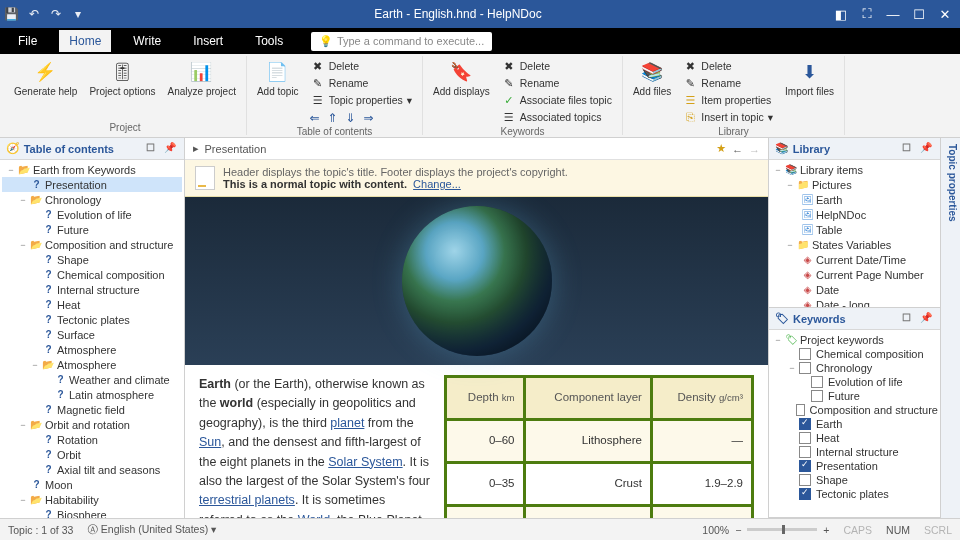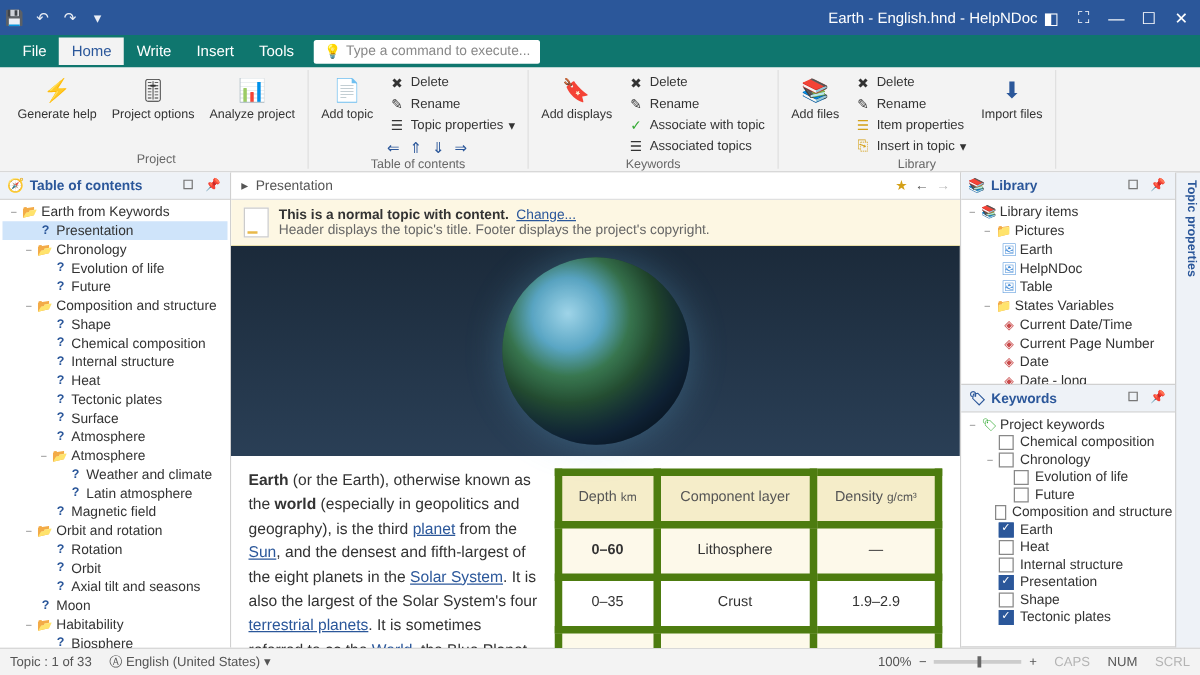--- a/index.html
+++ b/index.html
@@ -1,23 +1,23 @@
 <!DOCTYPE html>
 <html><head>
 <meta charset="utf-8">
 <style>
 *{box-sizing:border-box;margin:0;padding:0;font-family:"Segoe UI",Arial,sans-serif}
 body{width:960px;height:540px;overflow:hidden;background:#f3f3f3;font-size:11px;color:#333}
 .titlebar{height:28px;background:#2b579a;color:#fff;display:flex;align-items:center;padding:0 4px}
 .titlebar .qat{display:flex;gap:6px;align-items:center}
 .titlebar .qat span{width:16px;height:16px;display:flex;align-items:center;justify-content:center;font-size:12px;opacity:.9}
-.titlebar .title{flex:1;text-align:right;font-size:12px}
+.titlebar .title{flex:1;text-align:center;font-size:12px}
 .titlebar .winbtns{display:flex;gap:4px}
 .titlebar .winbtns span{width:22px;height:20px;display:flex;align-items:center;justify-content:center;font-size:13px}
-.menubar{height:26px;background:#0f766e;color:#fff;display:flex;align-items:center;padding:0 8px;gap:0}
+.menubar{height:26px;background:#000000;color:#fff;display:flex;align-items:center;padding:0 8px;gap:12px}
 .menubar .mitem{padding:4px 10px;font-size:12px;cursor:pointer}
 .menubar .mitem.active{background:#f3f3f3;color:#2b579a}
 .menubar .cmdbox{background:#fff;color:#888;padding:3px 8px;margin-left:6px;font-size:11px;display:flex;align-items:center;gap:4px;border-radius:2px}
 .ribbon{height:84px;background:#f3f3f3;border-bottom:1px solid #d0d0d0;display:flex;padding:2px 4px}
 .rgroup{border-right:1px solid #e0e0e0;padding:2px 6px;display:flex;flex-direction:column}
 .rgroup .gbody{flex:1;display:flex;gap:4px;align-items:flex-start}
 .rgroup .glabel{text-align:center;font-size:10px;color:#666;padding-top:1px}
 .bigbtn{display:flex;flex-direction:column;align-items:center;gap:2px;padding:2px 4px;cursor:pointer;min-width:42px}
 .bigbtn .bicon{width:24px;height:24px;display:flex;align-items:center;justify-content:center;font-size:18px}
 .bigbtn .blabel{font-size:10px;text-align:right;line-height:11px}
@@ -44,21 +44,21 @@
 .tip{background:#fdf7e3;border-bottom:1px solid #e9dfa9;padding:6px 10px;display:flex;gap:8px;font-size:11px}
 .tip .tipicon{width:20px;height:24px;background:#fff;border:1px solid #ccc;position:relative}
 .tip .tipicon::after{content:"";position:absolute;bottom:2px;left:2px;width:8px;height:2px;background:#e9b949}
 .content{flex:1;overflow:auto;padding:0}
 .hero{height:168px;background:linear-gradient(180deg,#1b2a3a,#2a3f56);position:relative;display:flex;align-items:center;justify-content:center}
 .globe{width:150px;height:150px;border-radius:50%;background:radial-gradient(circle at 35% 30%,#9fd4e8 0%,#5aa6c4 20%,#3a7a52 35%,#2a5a3a 50%,#1a3a5a 70%,#0a1a2a 100%);box-shadow:inset -20px -20px 40px rgba(0,0,0,.5),0 0 30px rgba(100,180,220,.3)}
 .body{padding:10px 14px;display:flex;gap:14px;font-size:12.5px;line-height:1.55}
 .bodytext{flex:1}
 .bodytext a{color:#2b579a;text-decoration:underline}
 table.data{border-collapse:collapse;font-size:11.5px;width:310px}
-table.data th,table.data td{border:6px solid #4d7c0f;padding:4px 8px;text-align:center}
+table.data th,table.data td{border:3px solid #4d7c0f;padding:4px 8px;text-align:right}
 table.data th{background:#f5edc9;font-weight:normal;color:#555}
 table.data tr:nth-child(even) td{background:#fdf9ea}
 .rightcol{width:172px;display:flex;flex-direction:column;border-left:1px solid #d0d0d0}
 .rpanel{background:#fff;border-bottom:1px solid #d0d0d0;display:flex;flex-direction:column}
 .rpanel.lib{height:170px}
 .rpanel.kw{flex:1}
 .sidecol{width:20px;background:#eef2f7;border-left:1px solid #d0d0d0;writing-mode:vertical-rl;text-orientation:mixed;font-size:10px;color:#2b579a;padding:6px 2px;font-weight:600}
 .chk{display:inline-block;width:12px;height:12px;border:1px solid #888;margin-right:3px;vertical-align:middle;position:relative}
 .chk.on{background:#2b579a;border-color:#2b579a}
 .chk.on::after{content:"✓";color:#fff;font-size:9px;position:absolute;top:-2px;left:1px}
@@ -166,21 +166,21 @@
         <div class="smbtn">
             <span class="sicon">✖</span>
             <span>Delete</span>
           </div>
         <div class="smbtn">
             <span class="sicon">✎</span>
             <span>Rename</span>
           </div>
         <div class="smbtn">
             <span class="sicon" style="color:#3a3">✓</span>
-            <span>Associate with topic</span>
+            <span>Associate files topic</span>
           </div>
         <div class="smbtn">
             <span class="sicon">☰</span>
             <span>Associated topics</span>
           </div>
       </div>
     </div>
     <div class="glabel">Keywords</div>
   </div>
   <div class="rgroup">
@@ -357,41 +357,41 @@
       <span>▸</span>
       <span>Presentation</span>
       <span class="spacer"></span>
       <span style="color:#d4a017">★</span>
       <span>←</span>
       <span style="opacity:.4">→</span>
     </div>
     <div class="tip">
       <div class="tipicon"></div>
       <div>
+        <div style="color:#666">Header displays the topic's title.  Footer displays the project's copyright.</div>
         <div><b>This is a normal topic with content.</b>&nbsp;&nbsp;<a href="#" style="color:#2b579a">Change...</a></div>
-        <div style="color:#666">Header displays the topic's title.  Footer displays the project's copyright.</div>
       </div>
     </div>
     <div class="content">
       <div class="hero">
           <div class="globe"></div>
         </div>
       <div class="body">
         <div class="bodytext">
           <b>Earth</b><span> (or the Earth), otherwise known as the </span><b>world</b><span> (especially in geopolitics and geography), is the third </span><a href="#">planet</a><span> from the </span><a href="#">Sun</a><span>, and the densest and fifth-largest of the eight planets in the </span><a href="#">Solar System</a><span>. It is also the largest of the Solar System's four </span><a href="#">terrestrial planets</a><span>. It is sometimes referred to as the </span><a href="#">World</a><span>, the Blue Planet, or by its Latin name, </span>
         </div>
         <table class="data">
           <tbody>
               <tr>
                 <th><span>Depth</span> <small>km</small></th>
                 <th>Component layer</th>
                 <th><span>Density</span> <small>g/cm³</small></th>
               </tr>
           <tr>
-                <td style="font-weight:bold">0–60</td>
+                <td style="font-weight:normal">0–60</td>
                 <td>Lithosphere</td>
                 <td>—</td>
               </tr>
           <tr>
                 <td>0–35</td>
                 <td>Crust</td>
                 <td>1.9–2.9</td>
               </tr>
           <tr>
                 <td style="font-weight:bold">35–60</td>

